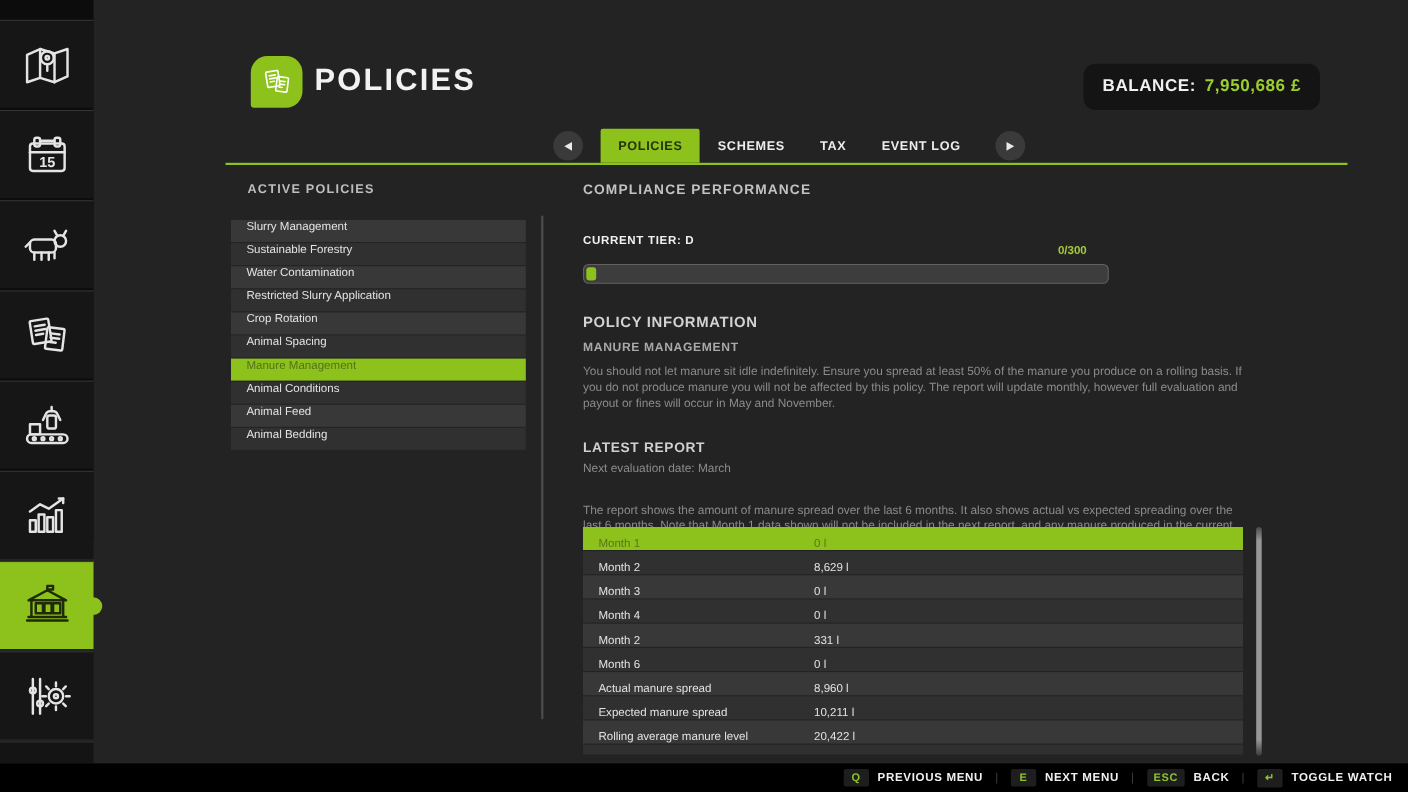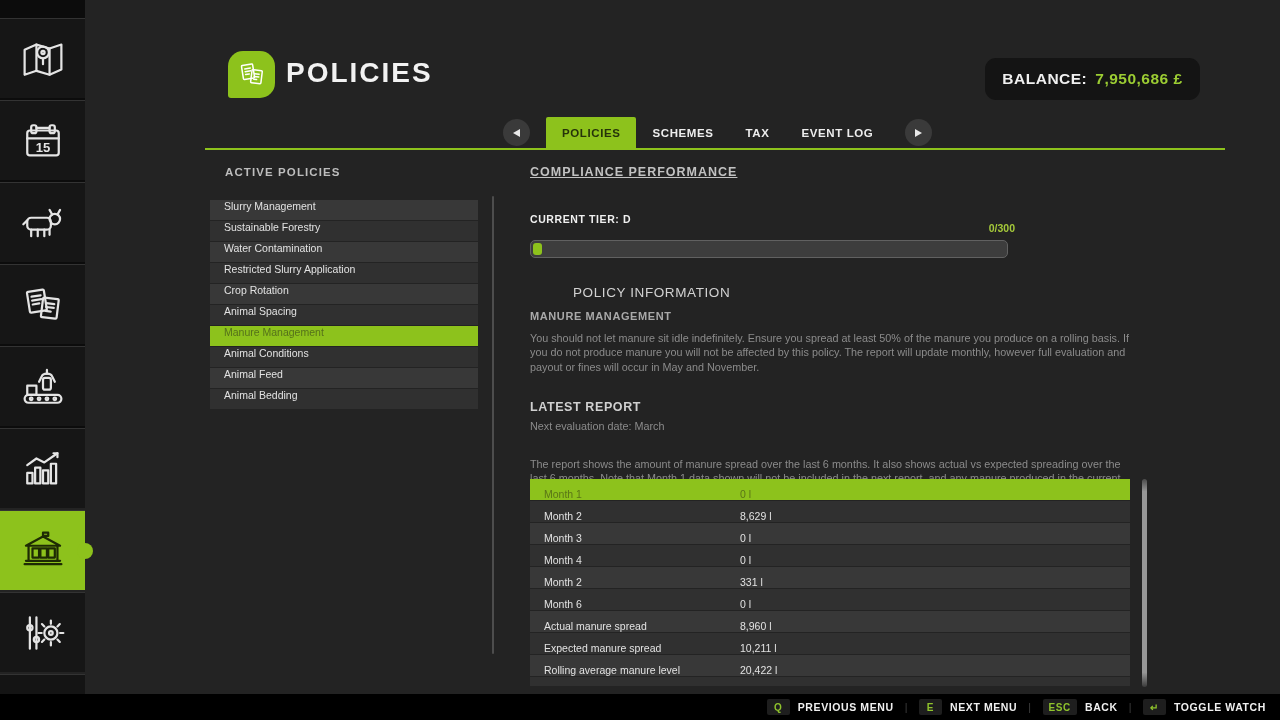--- a/index.html
+++ b/index.html
@@ -52,29 +52,29 @@
   
   .panel-heading{left:225px;top:166px;font-size:11.5px;font-weight:bold;color:#bdbdbd;letter-spacing:1.1px;}
   .policy-list{position:absolute;left:210px;top:200px;width:268px;}
   .p-row{height:20px;margin-bottom:1px;background:#383838;color:#e2e2e2;font-size:10.5px;
     display:flex;padding-left:14px;cursor:pointer;}
   .p-row:nth-child(even){background:#303030;}
   .p-row.active{background:#8dc21c;color:#55711b;}
   .list-scrollbar{left:492px;top:196px;width:2px;height:458px;background:#4d4d4d;border-radius:1px;}
 
   
-  .comp-heading{left:530px;top:165px;font-size:12.5px;font-weight:bold;color:#c2c2c2;letter-spacing:1px;text-decoration:underline;}
+  .comp-heading{left:530px;top:165px;font-size:12.5px;font-weight:bold;color:#c2c2c2;letter-spacing:1px;}
   .tier-label{left:530px;top:213px;font-size:10.5px;font-weight:bold;color:#f0f0f0;letter-spacing:0.6px;}
-  .progress-text{left:537px;top:222px;width:478px;text-align:right;font-size:10.5px;font-weight:bold;color:#a5c93a;}
+  .progress-text{left:510px;top:222px;width:478px;text-align:right;font-size:10.5px;font-weight:bold;color:#a5c93a;}
   .progress-track{left:530px;top:240px;width:478px;height:18px;background:#3d3d3d;
     border:1px solid #616161;border-radius:5px;padding:2px;box-sizing:border-box;}
   .progress-fill{height:100%;background:#8dc21c;border-radius:3px;min-width:9px;}
 
   
-  .info-heading{left:530px;top:285px;font-size:13.5px;font-weight:normal;color:#d2d2d2;letter-spacing:0.6px;margin-left:43px;}
+  .info-heading{left:530px;top:285px;font-size:13.5px;font-weight:bold;color:#d2d2d2;letter-spacing:0.6px;}
   .info-sub{left:530px;top:310px;font-size:11px;font-weight:bold;color:#a9a9a9;letter-spacing:0.6px;}
   .body-text{font-size:10.8px;color:#8b8b8b;line-height:1.34;}
   .info-desc{left:530px;top:331px;width:606px;}
 
   
   .report-heading{left:530px;top:400px;font-size:12.5px;font-weight:bold;color:#d0d0d0;letter-spacing:0.6px;}
   .report-date{left:530px;top:419px;}
   .report-desc{left:530px;top:439px;width:606px;margin-top:18px;}
   .report-table{position:absolute;left:530px;top:479px;width:600px;height:207px;overflow:hidden;}
   .t-row{height:21px;margin-bottom:1px;background:#383838;display:flex;align-items:flex-end;

